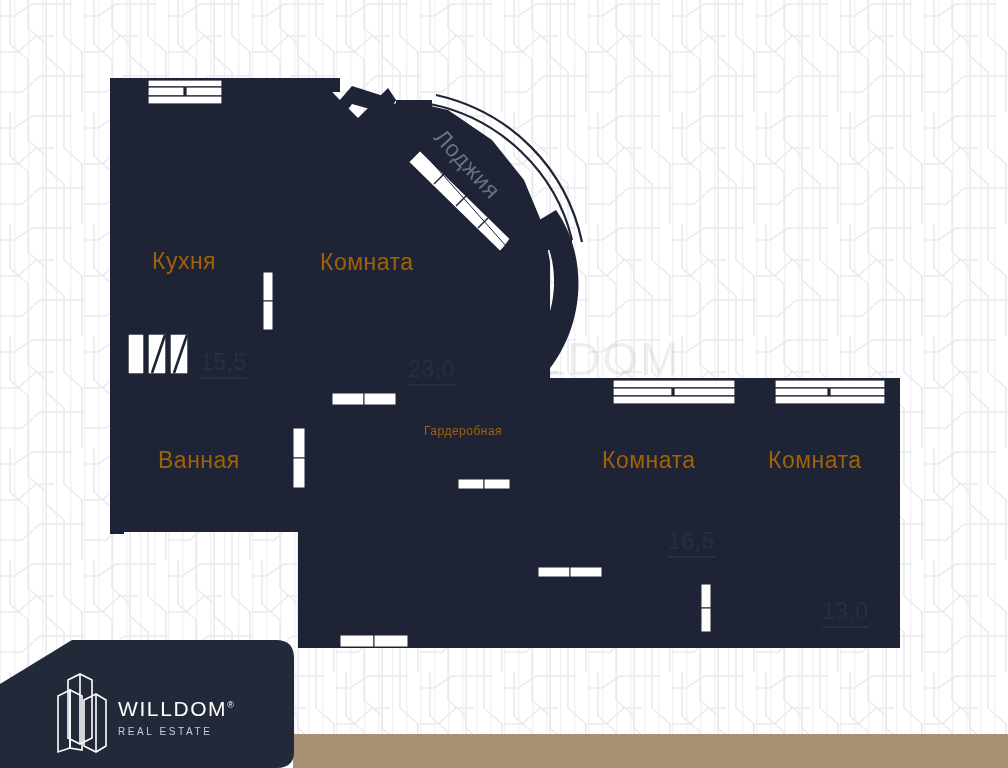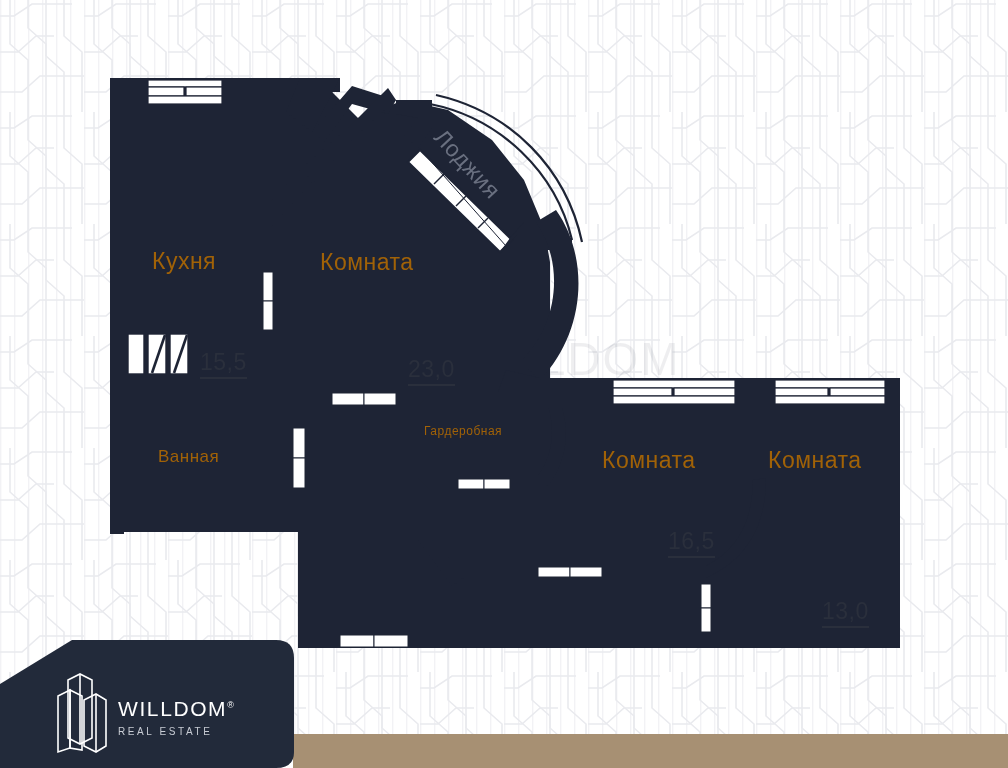--- a/index.html
+++ b/index.html
@@ -327,21 +327,21 @@
   </svg>
 
   <div class="room-label" style="left:152px; top:248px; font-size:23px;">Кухня</div>
   <div class="area-label" style="left:200px; top:349px; font-size:23px;">15,5</div>
 
   <div class="room-label" style="left:320px; top:249px; font-size:23px;">Комната</div>
   <div class="area-label" style="left:408px; top:356px; font-size:23px;">23,0</div>
 
   <div class="room-label" style="left:448px; top:124px; font-size:23px; transform:rotate(47deg); transform-origin:left top; color:#6a7080;">Лоджия</div>
 
-  <div class="room-label" style="left:158px; top:447px; font-size:17px;">Ванная</div>
+  <div class="room-label" style="left:158px; top:447px; font-size:23px;">Ванная</div>
 
   <div class="room-label" style="left:424px; top:424px; font-size:12px;">Гардеробная</div>
 
   <div class="room-label" style="left:602px; top:447px; font-size:23px;">Комната</div>
   <div class="area-label" style="left:668px; top:528px; font-size:23px;">16,5</div>
 
   <div class="room-label" style="left:768px; top:447px; font-size:23px;">Комната</div>
   <div class="area-label" style="left:822px; top:598px; font-size:23px;">13,0</div>
 
   <div id="bottom-bar"></div>

